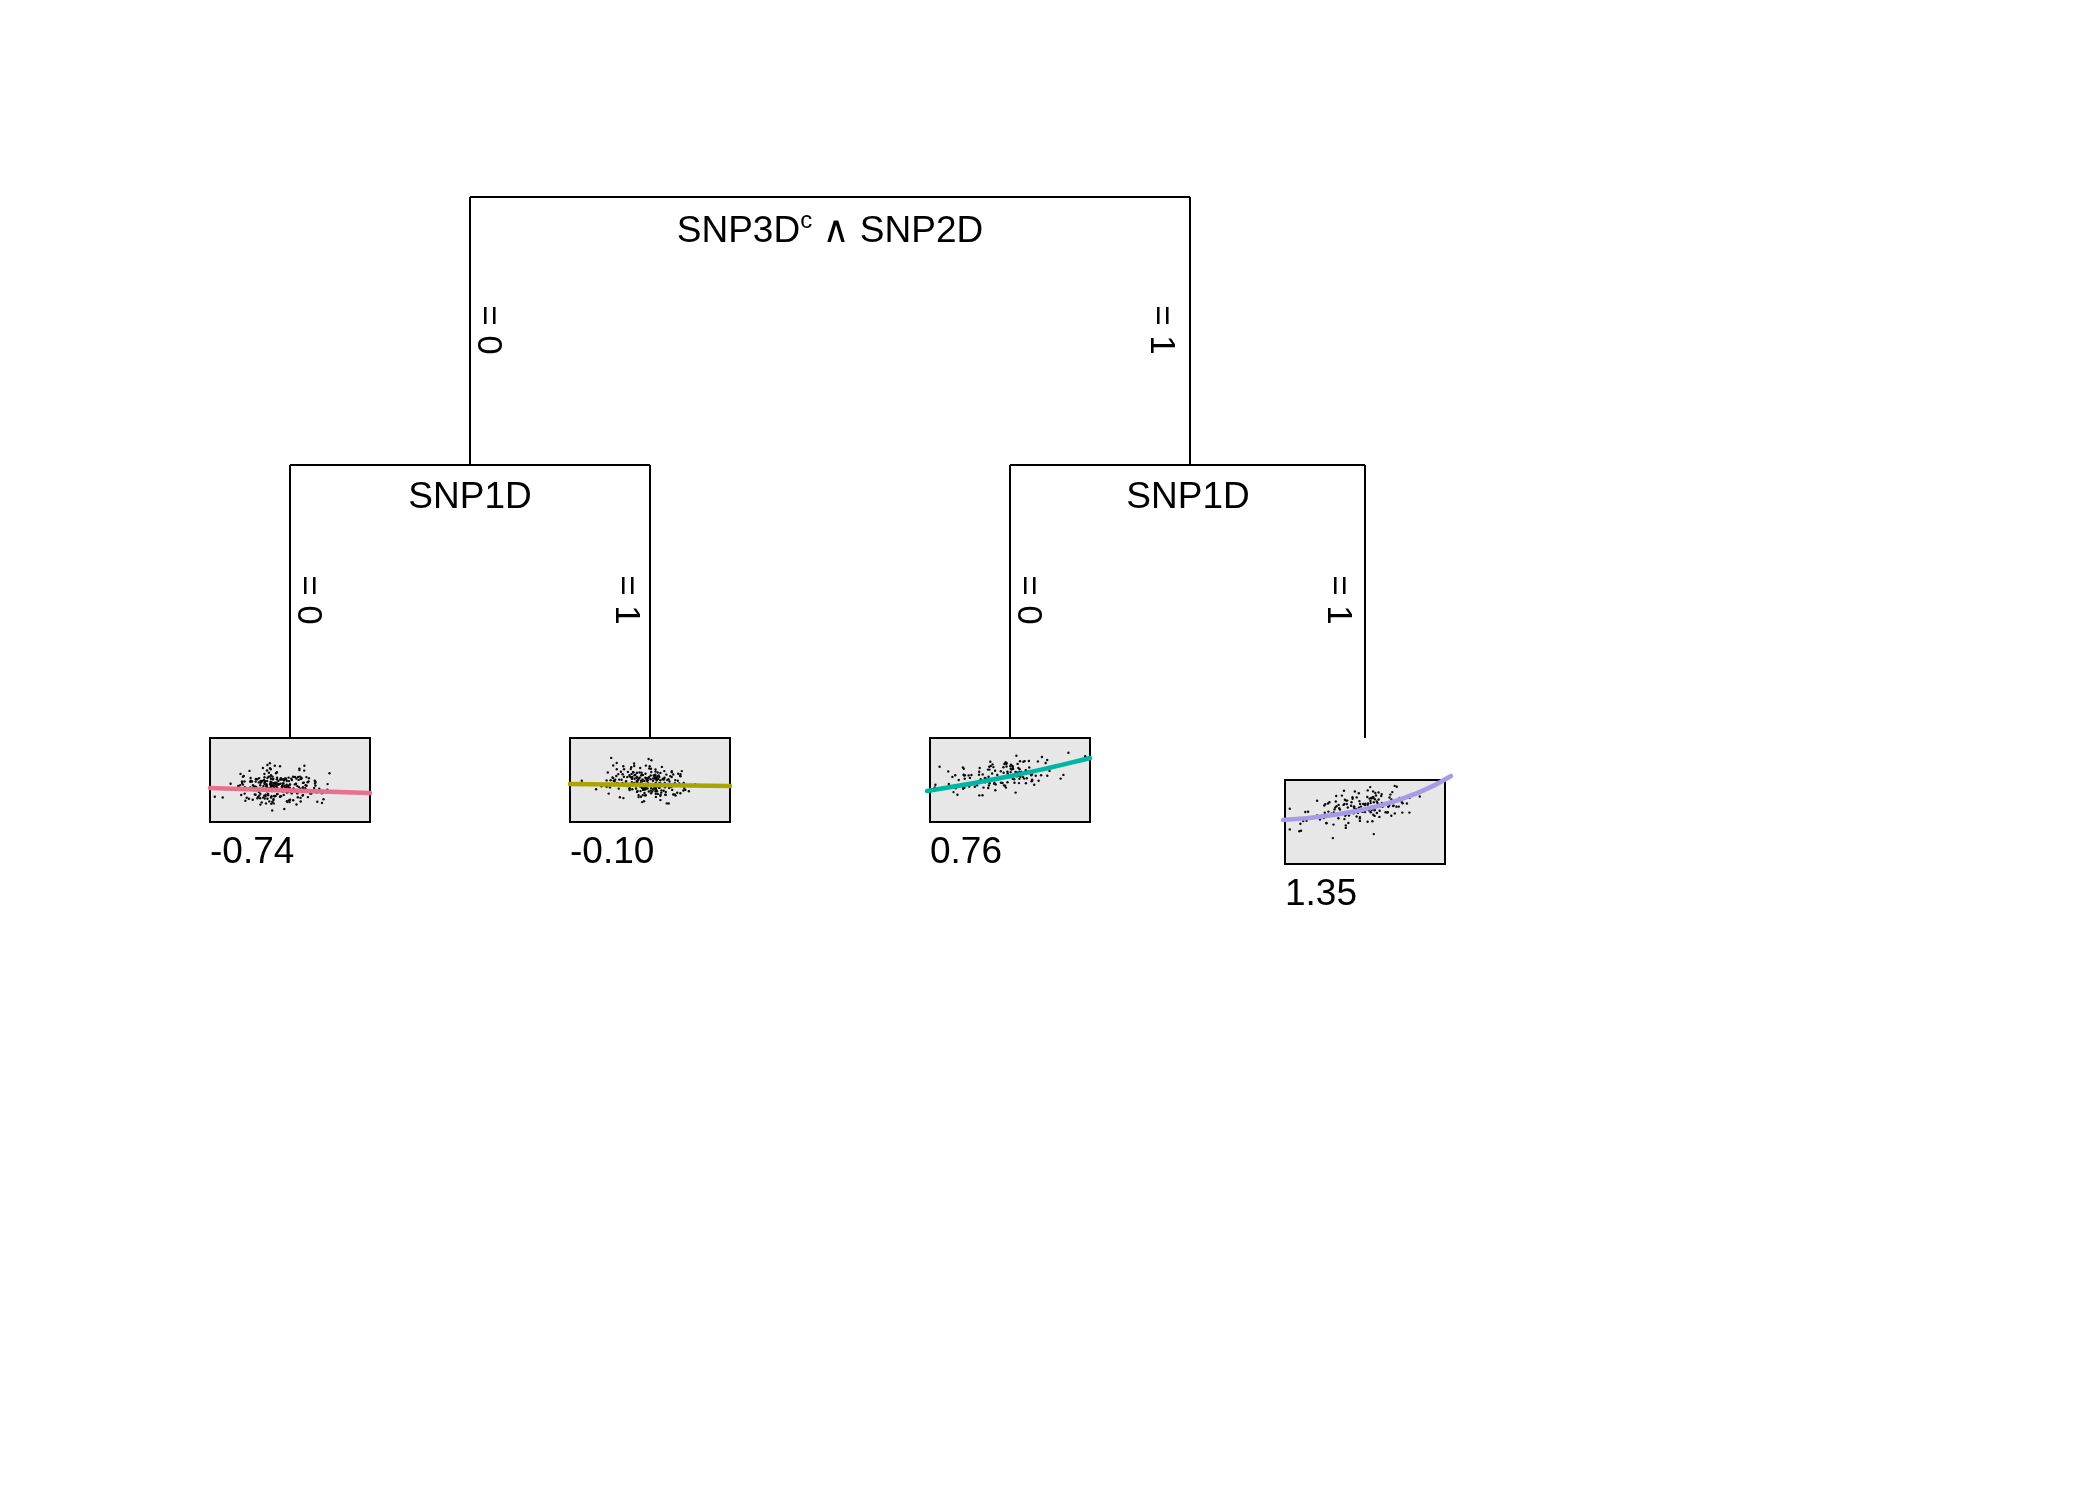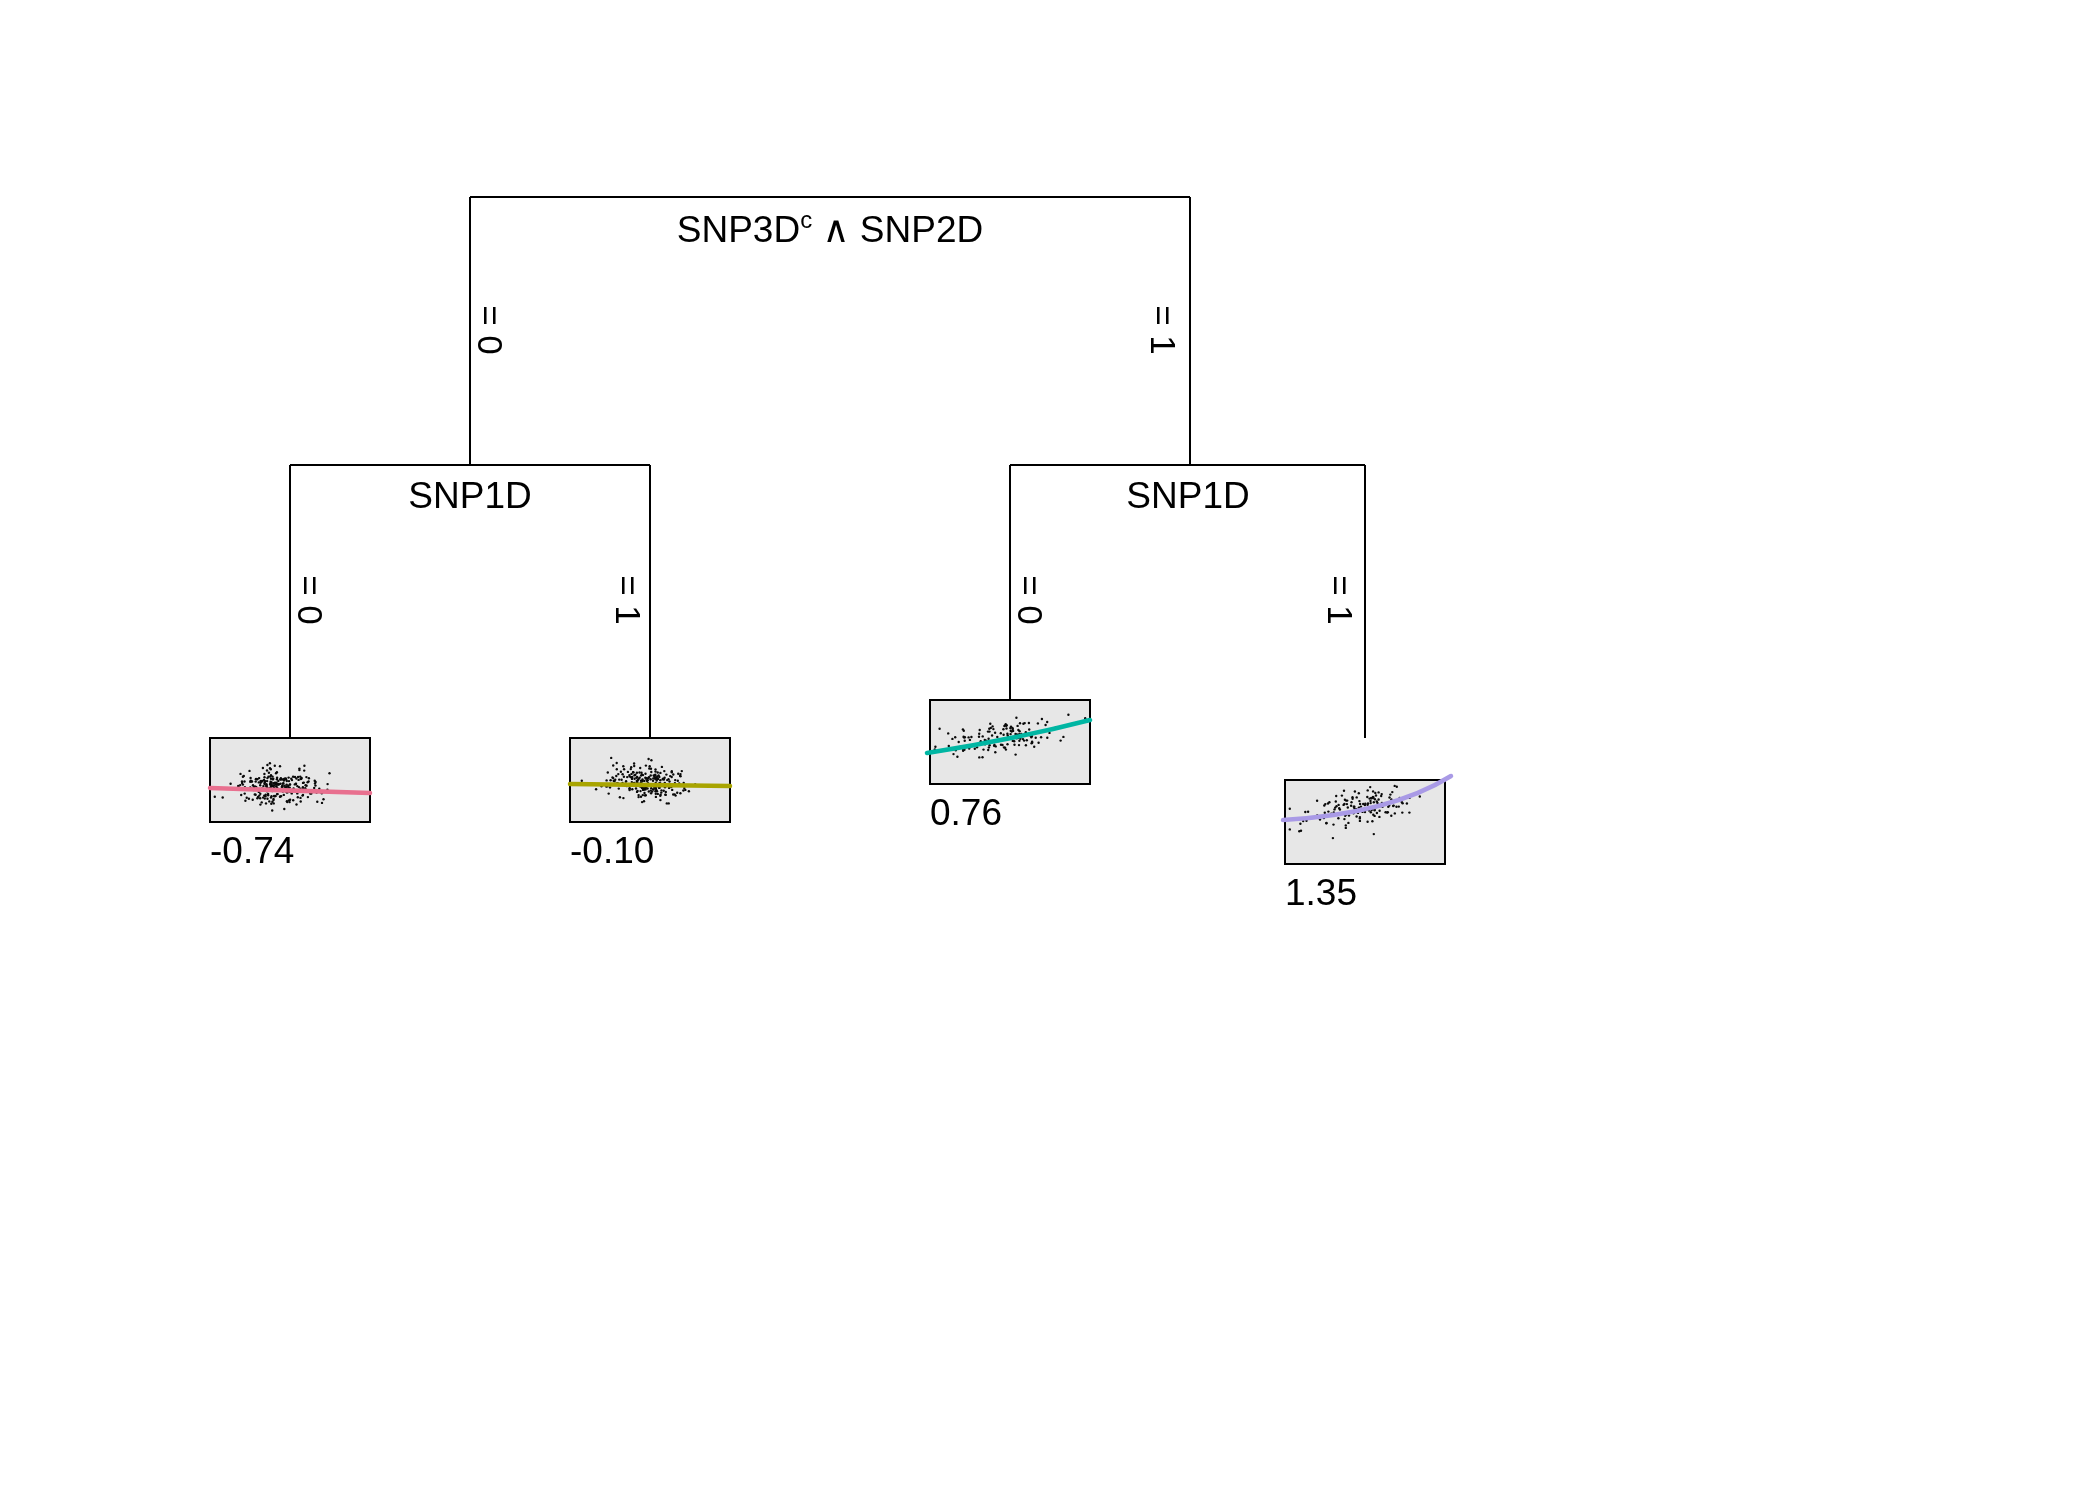--- a/index.html
+++ b/index.html
@@ -631,21 +631,21 @@
           <circle cx="75.9" cy="48.2" r="1.2"></circle>
           <circle cx="57.9" cy="33.9" r="1.2"></circle>
           <circle cx="86.9" cy="40.1" r="1.2"></circle>
           <circle cx="64.2" cy="28.0" r="1.2"></circle>
         </g>
       <path class="trend" d="M0,46 L160,48" stroke="#a8a400"></path>
     </svg>
     <div class="leaf-value">-0.10</div>
   </div>
 
-  <div class="leaf" style="left:930px; top:700px;">
+  <div class="leaf" style="left:930px; top:738px;">
     <svg width="160" height="84">
       <rect class="leaf-box" x="0" y="0" width="160" height="84"></rect>
       <g class="dots">
           <circle cx="41.4" cy="37.0" r="1.2"></circle>
           <circle cx="98.9" cy="23.0" r="1.2"></circle>
           <circle cx="77.4" cy="33.7" r="1.2"></circle>
           <circle cx="49.5" cy="44.9" r="1.2"></circle>
           <circle cx="52.5" cy="57.2" r="1.2"></circle>
           <circle cx="76.2" cy="25.7" r="1.2"></circle>
           <circle cx="65.3" cy="52.3" r="1.2"></circle>

